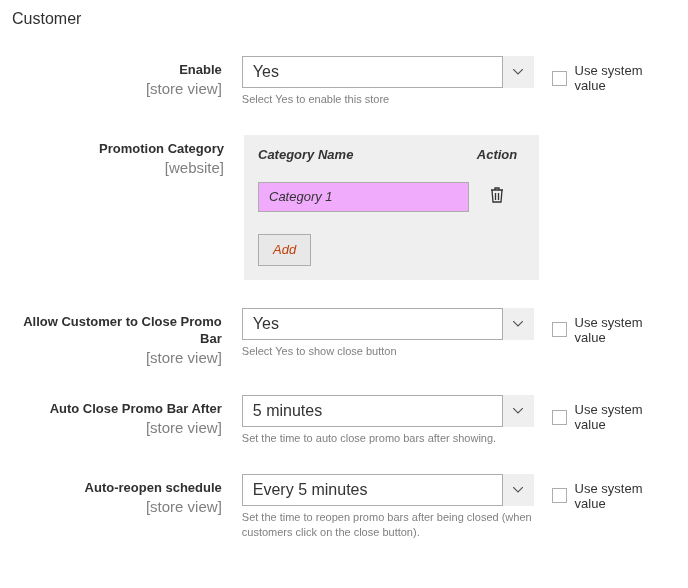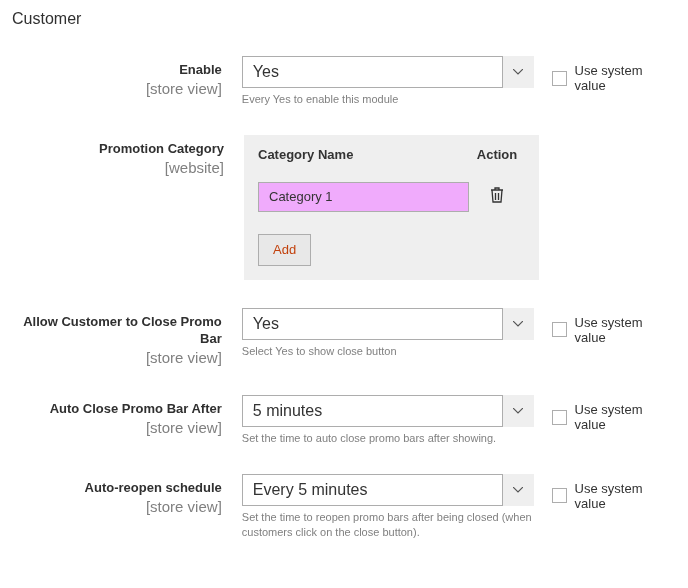--- a/index.html
+++ b/index.html
@@ -90,20 +90,21 @@
     width: 15px;
     height: 15px;
     border: 1px solid #adadad;
     background: #fff;
     display: inline-block;
   }
   
   .cat-table {
     background: #efefef;
     width: 100%;
+    font-style: italic;
   }
   .cat-header {
     display: flex;
     padding: 12px 14px 10px 14px;
     font-weight: 600;
     font-size: 13px;
     color: #333;
   }
   .cat-header .col-name { flex: 1; }
   .cat-header .col-action { width: 56px; text-align: center; }
@@ -154,21 +155,21 @@
   </div>
   <div class="control-col">
     <div class="select-wrap">
       <div class="select">Yes</div>
       <div class="select-arrow">
         <svg width="10" height="6" viewBox="0 0 10 6">
             <path d="M0 0 L5 5 L10 0" fill="none" stroke="#555" stroke-width="1.2"></path>
           </svg>
       </div>
     </div>
-    <div class="hint">Every Yes to enable this module</div>
+    <div class="hint">Select Yes to enable this store</div>
   </div>
   <div class="sys-col">
     <span class="checkbox"></span>
     <span>Use system value</span>
   </div>
 </div>
 
 <div class="row">
   <div class="label-col">
     <div class="label-main">Promotion Category</div>

